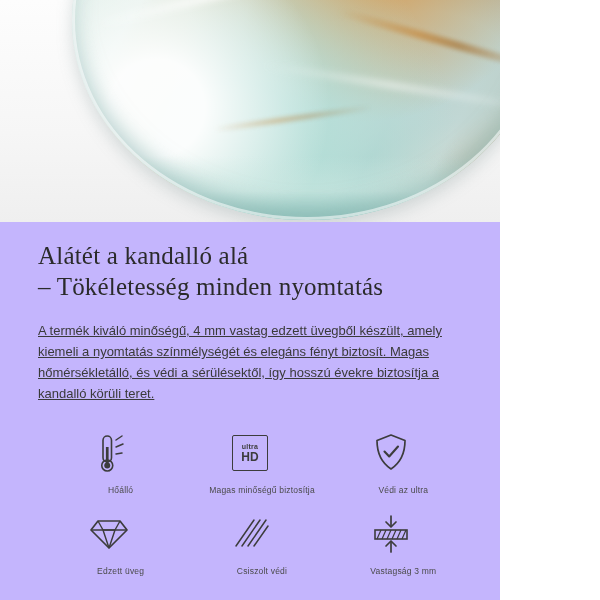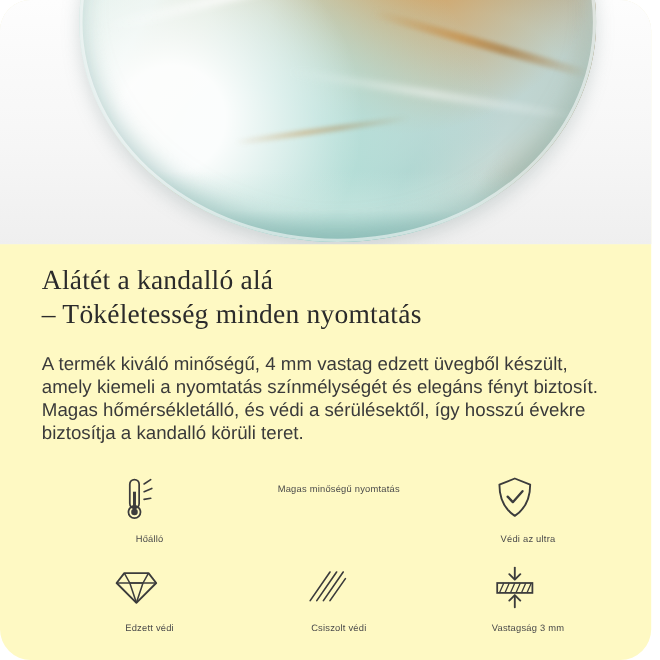--- a/index.html
+++ b/index.html
@@ -8,25 +8,24 @@
   }
   body {
     width: 600px;
     height: 600px;
     background: #ffffff;
     font-family: "Liberation Sans", sans-serif;
     overflow: hidden;
   }
   .page {
     position: relative;
-    width: 592px;
+    width: 500px;
     height: 600px;
-    background: #fef9c3;
-    overflow: hidden;
-    border-radius: 28px;
+    background: #c4b5fd;
+    overflow: hidden;
   }
 
   
   .hero {
     position: relative;
     width: 600px;
     height: 222px;
     overflow: hidden;
     background: #f2f2f2;
   }
@@ -116,24 +115,25 @@
     font-size: 25px;
     line-height: 31px;
     font-weight: 400;
     color: #2b2b2b;
     letter-spacing: .2px;
   }
   .headline .l2 { display: block; }
 
   .body-copy {
     margin: 18px 0 0 0;
-    font-size: 17px;
+    font-size: 13px;
     line-height: 21px;
     color: #3a3a3a;
     max-width: 520px;
+    text-decoration: underline;
   }
 
   
   .features {
     margin-top: 26px;
     display: grid;
     grid-template-columns: repeat(3, 1fr);
     row-gap: 16px;
   }
   .feature {
@@ -220,21 +220,27 @@
             <rect x="16.9" y="16" width="2.7" height="16" fill="#3c3c3c"></rect>
             <path d="M27 9 L33 5" stroke="#3c3c3c" stroke-width="1.5" stroke-linecap="round"></path>
             <path d="M27 16 L34 13" stroke="#3c3c3c" stroke-width="1.5" stroke-linecap="round"></path>
             <path d="M27 23 L33 22" stroke="#3c3c3c" stroke-width="1.5" stroke-linecap="round"></path>
           </svg>
         </div>
         <div class="feature-label">Hőálló</div>
       </div>
 
       <div class="feature">
-        <div class="feature-label">Magas minőségű nyomtatás</div>
+        <div class="feature-icon">
+          <div class="ultra-hd">
+            <span class="u">ultra</span>
+            <span class="hd">HD</span>
+          </div>
+        </div>
+        <div class="feature-label">Magas minőségű biztosítja</div>
       </div>
 
       <div class="feature">
         <div class="feature-icon">
           <svg width="40" height="44" viewBox="0 0 40 44" fill="none">
             <path d="M20 4 L34 9.5 C34 22 29 32 20 38 C11 32 6 22 6 9.5 Z" stroke="#3c3c3c" stroke-width="1.7" stroke-linejoin="round"></path>
             <path d="M13.5 20.5 L18.2 25.5 L27 15.5" stroke="#3c3c3c" stroke-width="2.1" stroke-linecap="round" stroke-linejoin="round"></path>
           </svg>
         </div>
         <div class="feature-label">Védi az ultra</div>
@@ -243,21 +249,21 @@
       <div class="feature">
         <div class="feature-icon">
           <svg width="44" height="40" viewBox="0 0 44 40" fill="none">
             <path d="M11 7 H33 L40 16 L22 34 L4 16 Z" stroke="#3c3c3c" stroke-width="1.7" stroke-linejoin="round"></path>
             <path d="M4 16 H40" stroke="#3c3c3c" stroke-width="1.4"></path>
             <path d="M11 7 L16 16 L22 34" stroke="#3c3c3c" stroke-width="1.4" stroke-linejoin="round"></path>
             <path d="M33 7 L28 16 L22 34" stroke="#3c3c3c" stroke-width="1.4" stroke-linejoin="round"></path>
             <path d="M16 16 H28" stroke="#3c3c3c" stroke-width="1.4"></path>
           </svg>
         </div>
-        <div class="feature-label">Edzett védi</div>
+        <div class="feature-label">Edzett üveg</div>
       </div>
 
       <div class="feature">
         <div class="feature-icon">
           <svg width="40" height="40" viewBox="0 0 40 40" fill="none">
             <path d="M6 32 L24 6" stroke="#3c3c3c" stroke-width="1.5" stroke-linecap="round"></path>
             <path d="M12 32 L30 6" stroke="#3c3c3c" stroke-width="1.5" stroke-linecap="round"></path>
             <path d="M18 32 L36 6" stroke="#3c3c3c" stroke-width="1.5" stroke-linecap="round"></path>
             <path d="M24 32 L38 12" stroke="#3c3c3c" stroke-width="1.5" stroke-linecap="round"></path>
           </svg>

